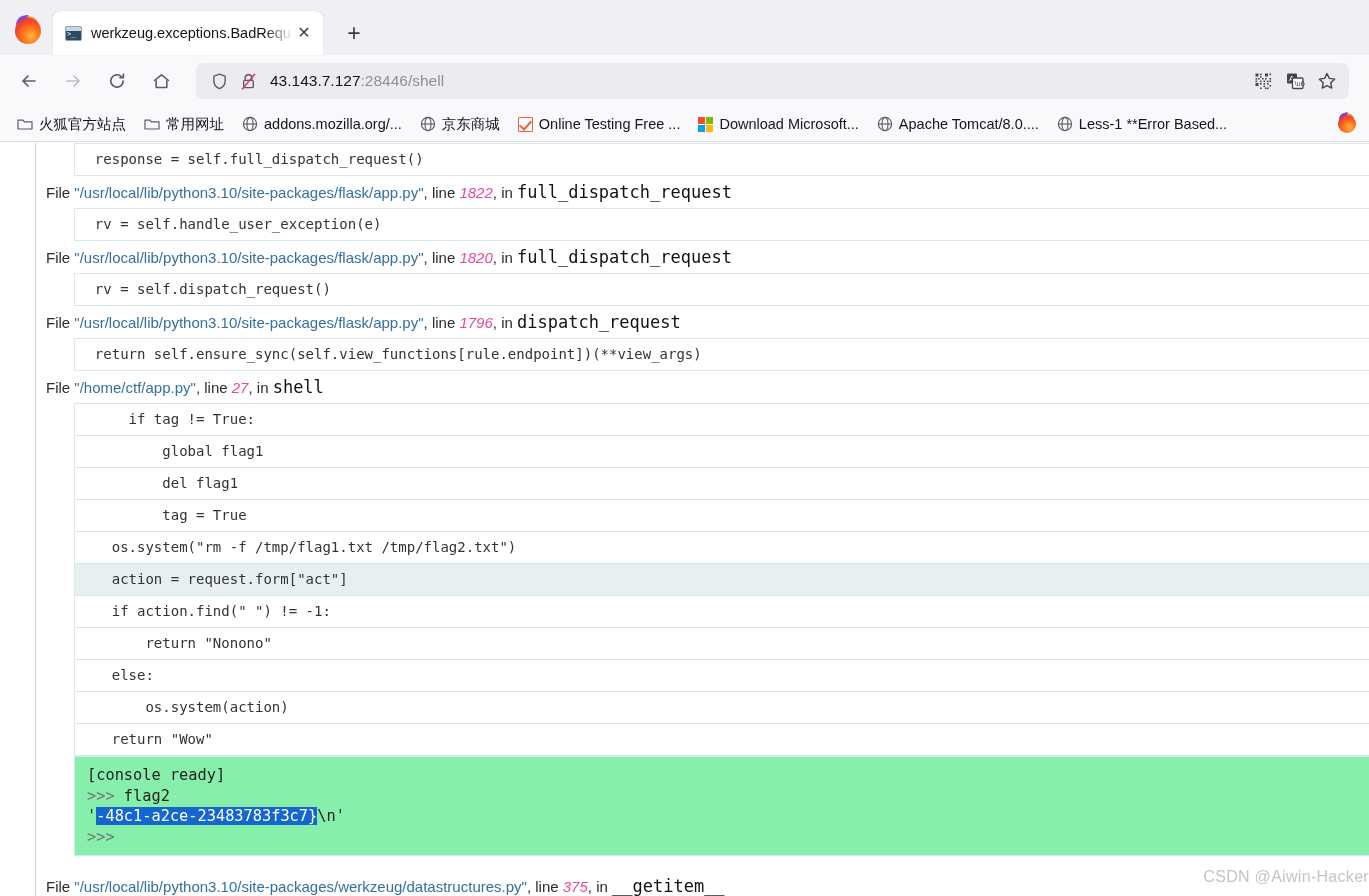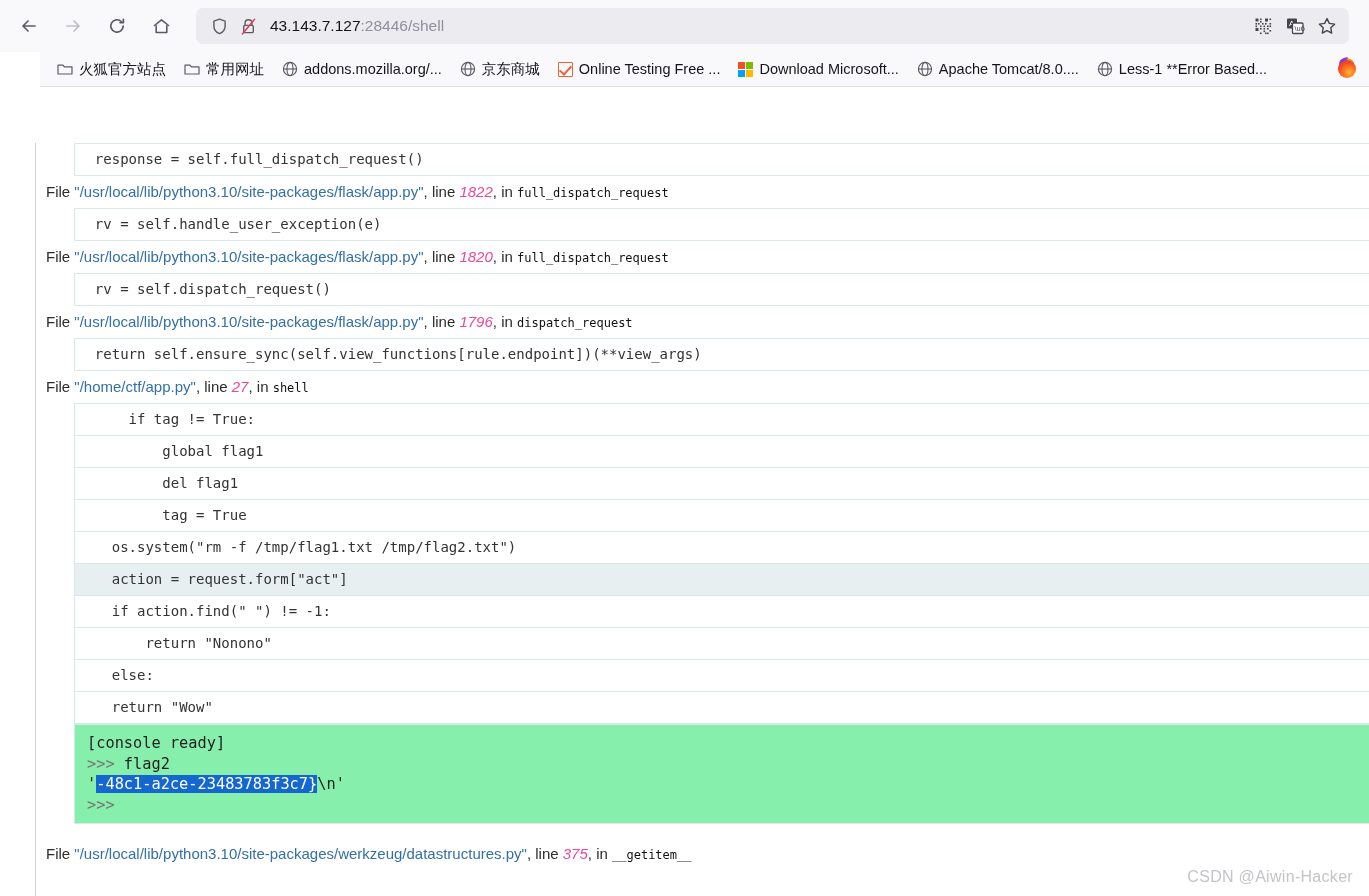--- a/index.html
+++ b/index.html
@@ -158,21 +158,20 @@
 
   
   .bookmarks {
     height: 35px;
     background: #f9f9fb;
     border-bottom: 1px solid #dcdce2;
     display: flex;
     align-items: center;
     padding: 0 6px 0 10px;
     overflow: hidden;
-    margin-left: 40px;
   }
   .bm {
     display: flex; align-items: center;
     padding: 3px 7px;
     margin-right: 4px;
     border-radius: 4px;
     font-size: 14.5px;
     color: #15141a;
     white-space: nowrap;
     flex: 0 0 auto;
@@ -233,21 +232,21 @@
     font-size: 15px;
     color: #2b2b2b;
     padding: 6px 0 5px 5px;
     white-space: nowrap;
     line-height: 20px;
   }
   .frame-file .path  { color: #3470a3; }
   .frame-file .lineno{ font-style: italic; color: #ec4899; }
   .frame-file .fname {
     font-family: "DejaVu Sans Mono", monospace;
-    font-size: 12px;
+    font-size: 17px;
     color: #111111;
   }
 
   .codeline {
     margin-left: 33px;
     border: 1px solid #d9e8e8;
     border-right: 0;
     background: #ffffff;
     font-family: "DejaVu Sans Mono", monospace;
     font-size: 14px;
@@ -276,32 +275,45 @@
   .console-box .prompt { color: #777777; }
   .console-box .sel {
     background: #1367ce;
     color: #ffffff;
   }
 
   .gapline { height: 14px; }
 
   .watermark {
     position: absolute;
-    right: 16px; bottom: 10px;
+    right: 0; bottom: 10px;
     font-size: 16px;
     color: #c4c4c9;
     letter-spacing: .3px;
     font-family: "Liberation Sans", sans-serif;
   }
 </style>
 </head>
 <body>
 
 <div id="browser">
 
+  <div class="tabstrip">
+    <div class="fox-logo">
+      <span class="tailA"></span>
+        <span class="tailB"></span>
+        <span class="ring"></span>
+    </div>
+    <div class="tab">
+      <span class="tab-favicon"></span>
+      <span class="tab-title">werkzeug.exceptions.BadRequ</span>
+      <span class="tab-close">✕</span>
+    </div>
+    <div class="newtab">+</div>
+  </div>
 
   <div class="navbar">
     <div class="navbtn">
       <svg width="20" height="20" viewBox="0 0 20 20" fill="none" stroke="#5b5b66" stroke-width="1.7" stroke-linecap="round" stroke-linejoin="round">
         <path d="M16 10H4M9 5l-5 5 5 5"></path>
       </svg>
     </div>
     <div class="navbtn dim">
       <svg width="20" height="20" viewBox="0 0 20 20" fill="none" stroke="#bdbdc6" stroke-width="1.7" stroke-linecap="round" stroke-linejoin="round">
         <path d="M4 10h12M11 5l5 5-5 5"></path>
@@ -490,20 +502,21 @@
       <div class="frame-file"><span>File</span> <span class="path">"/home/ctf/app.py"</span><span>,</span> <span>line</span> <span class="lineno">27</span><span>,</span> <span>in</span> <span class="fname">shell</span></div>
       <div class="codeline">      if tag != True:</div>
       <div class="codeline">          global flag1</div>
       <div class="codeline">          del flag1</div>
       <div class="codeline">          tag = True</div>
       <div class="codeline">    os.system("rm -f /tmp/flag1.txt /tmp/flag2.txt")</div>
       <div class="codeline current">    action = request.form["act"]</div>
       <div class="codeline">    if action.find(" ") != -1:</div>
       <div class="codeline">        return "Nonono"</div>
       <div class="codeline">    else:</div>
+      <div class="codeline">        os.system(action)</div>
       <div class="codeline">    return "Wow"</div>
 
       <div class="console-box"><span>[console ready]</span>
 <span class="prompt">&gt;&gt;&gt; </span><span>flag2</span>
 <span>'</span><span class="sel">-48c1-a2ce-23483783f3c7}</span><span>\n'</span>
 <span class="prompt">&gt;&gt;&gt;</span></div>
 
       <div class="gapline"></div>
 
       <div class="frame-file"><span>File</span> <span class="path">"/usr/local/lib/python3.10/site-packages/werkzeug/datastructures.py"</span><span>,</span> <span>line</span> <span class="lineno">375</span><span>,</span> <span>in</span> <span class="fname">__getitem__</span></div>

